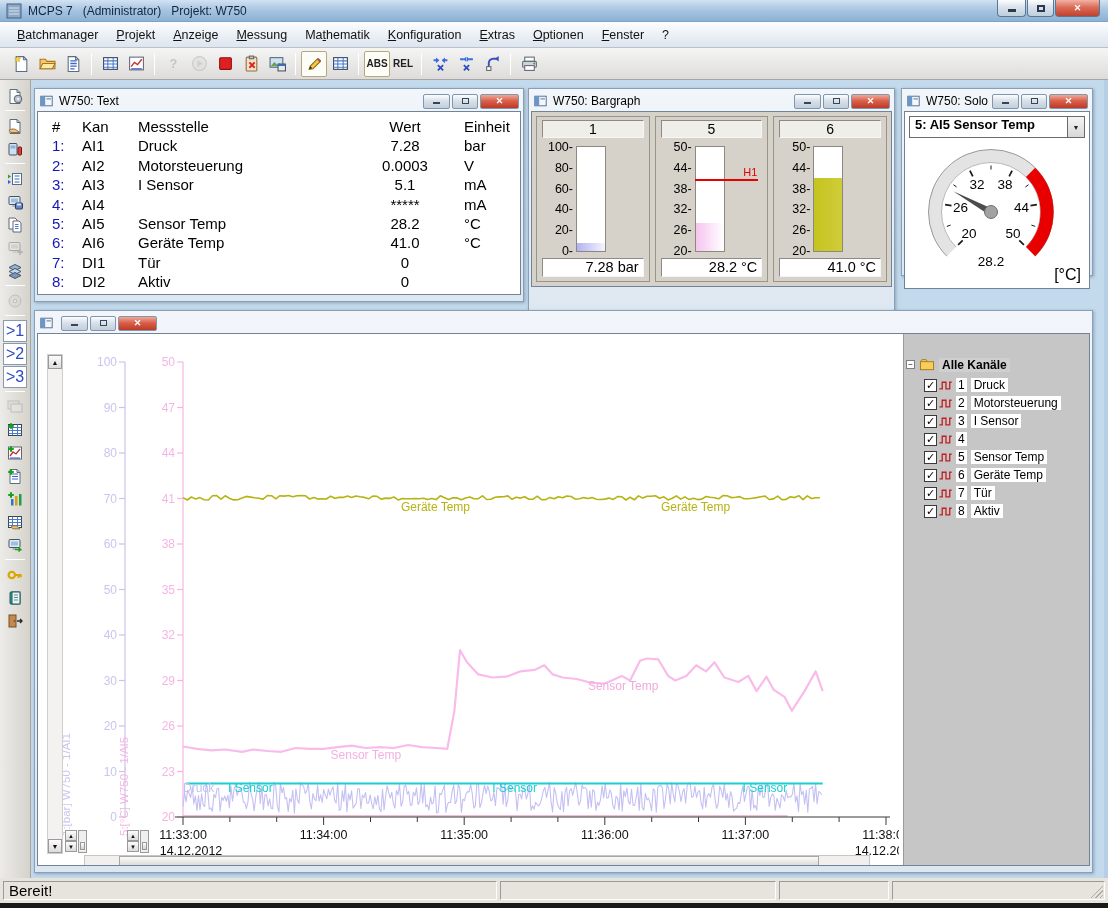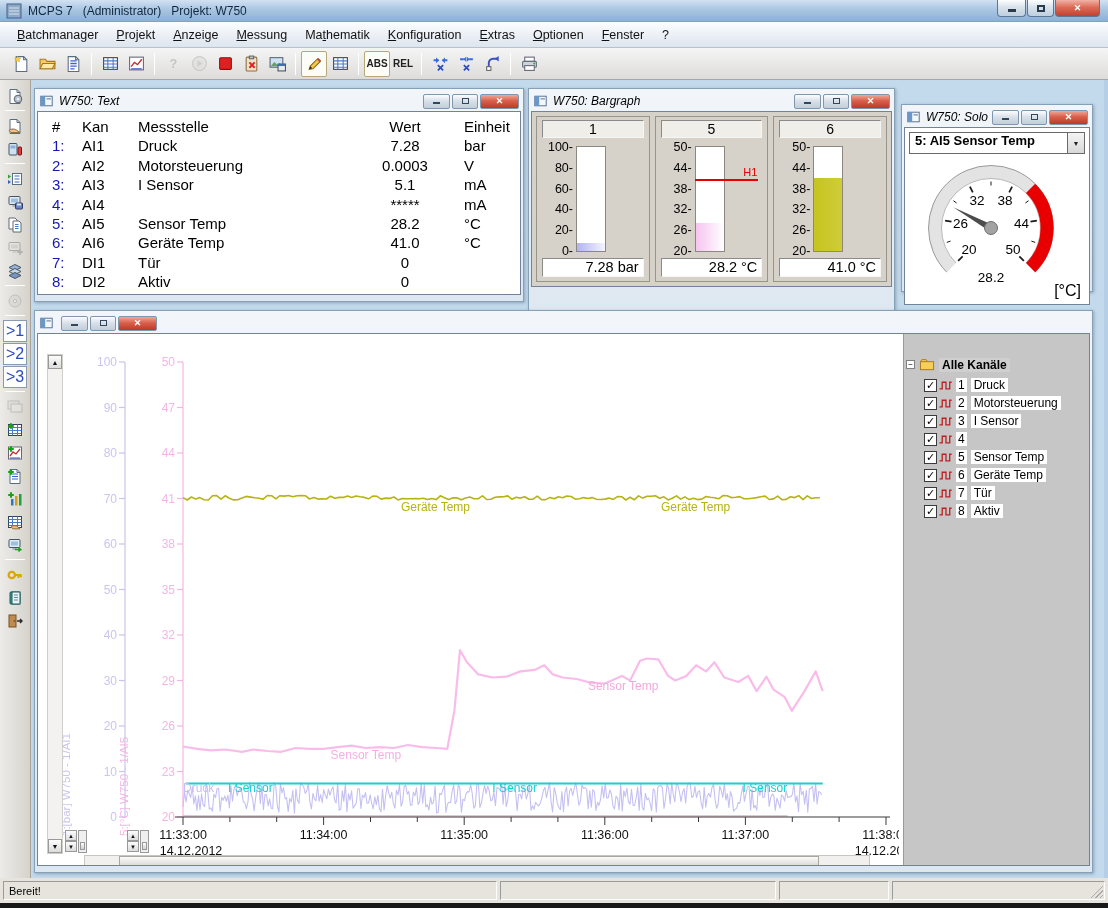--- a/index.html
+++ b/index.html
@@ -32,21 +32,21 @@
   #lefttoolbar{position:absolute;left:0;top:80px;bottom:30px;width:31px;background:linear-gradient(to right,#ecebe8,#d6d3cc);border-right:1px solid #a8a49c;display:flex;flex-direction:column;align-items:center;padding-top:4px;}
   .ltb-btn{width:24px;height:23px;display:flex;align-items:center;justify-content:center;cursor:pointer;}
   .ltb-btn.disabled{opacity:.38;filter:grayscale(1);cursor:default;}
   .ltb-sep{width:20px;height:1px;background:#a8a8a8;border-bottom:1px solid #fff;margin:3px 0;}
   
   #mdi{position:absolute;left:31px;top:80px;right:4px;bottom:30px;background:#c3d9ec;overflow:hidden;}
   
   .cw{position:absolute;background:linear-gradient(#f2f6fa,#dde7f1);border:1px solid #86a0b8;box-shadow:1px 1px 3px rgba(40,60,90,.35);padding:2px;}
   .cw-title{height:20px;display:flex;align-items:center;padding:0 2px;}
   .cw-title .cw-icon{width:15px;height:14px;margin-right:5px;}
-  .cw-title .cw-text{font-size:12px;color:#000;flex:1;white-space:nowrap;font-style:italic;}
+  .cw-title .cw-text{font-size:12px;color:#000;flex:1;white-space:nowrap;}
   .cwbtn{height:15px;border:1px solid #8096ac;border-radius:2px;background:linear-gradient(#fdfdfd,#d9e1ea 45%,#c2ced9);display:flex;align-items:center;justify-content:center;margin-left:2px;cursor:pointer;}
   .cwbtn.min{width:27px}.cwbtn.max{width:26px}
   .cwbtn.close{width:39px;background:linear-gradient(#f0a898,#da604c 45%,#bb3a27);color:#fff;font-size:9px;font-weight:bold;}
   .cwbtn .minbar{width:7px;height:2px;background:#33465a;margin-top:4px;}
   .cwbtn .maxbox{width:7px;height:6px;border:1.5px solid #33465a;}
   .cw-content{position:relative;background:#fff;border:1px solid #70839a;overflow:hidden;}
   
   #win-text{left:3px;top:8px;width:490px;height:214px;}
   #text-content{height:184px;}
   .txt-grid{display:grid;grid-template-columns:30px 56px 208px 118px 60px;padding:5px 0 0 14px;font-size:15px;color:#000;}
@@ -61,21 +61,21 @@
   .bar-body{position:relative;flex:1;margin:4px 6px 1px 2px;}
   .bar-ticks{position:absolute;left:0;top:0;bottom:0;width:34px;display:flex;flex-direction:column;justify-content:space-between;align-items:flex-end;}
   .bar-ticks span{font-size:12.5px;color:#000;line-height:8px;transform:translateY(0px);}
   .bar-ticks span:after{content:"-";}
   .bar-track{position:absolute;left:37px;top:3px;bottom:3px;width:30px;border:1px solid #8a887f;background:#fff;}
   .bar-fill{position:absolute;left:0;right:0;bottom:0;}
   .alarm-line{position:absolute;left:37px;right:3px;height:2px;}
   .alarm-label{position:absolute;right:4px;font-size:11px;}
   .bar-value{margin:2px 5px 4px 5px;border:1px solid;border-color:#8a8a8a #f6f6f4 #f6f6f4 #8a8a8a;background:#fff;text-align:right;font-size:14.5px;height:19px;line-height:17px;padding-right:4px;color:#000;}
   
-  #win-solo{left:870px;top:8px;width:192px;height:188px;margin-top:16px;}
+  #win-solo{left:870px;top:8px;width:192px;height:188px;}
   #solo-content{height:178px;}
   .solo-select{margin:4px;height:22px;border:1px solid #6a6a6a;display:flex;align-items:flex-start;background:#fff;cursor:pointer;}
   .solo-select .sel-text{flex:1;font-size:13px;font-weight:bold;padding-left:5px;white-space:nowrap;color:#000;}
   .solo-select .sel-arrow{width:17px;height:100%;border-left:1px solid #6a6a6a;background:linear-gradient(#f4f4f4,#d8d8d8);display:flex;align-items:center;justify-content:center;font-size:7px;color:#222;}
   #solo-unit{position:absolute;right:8px;bottom:4px;font-size:16px;color:#000;}
   
   #win-trend{left:3px;top:230px;width:1059px;height:563px;}
   #trend-content{height:533px;background:#fff;}
   .vscroll-strip{position:absolute;left:9px;top:20px;width:16px;height:500px;background:#f3f2f0;border:1px solid #d0cec8;}
   .vs-btn{position:absolute;left:0;width:14px;height:14px;border:1px solid #9a9a9a;background:linear-gradient(#fcfcfc,#dcdcdc);font-size:7px;display:flex;align-items:center;justify-content:center;color:#111;cursor:pointer;}
@@ -91,21 +91,21 @@
   .tree-root{position:absolute;left:2px;top:23px;display:flex;align-items:center;}
   .tree-exp{width:9px;height:9px;border:1px solid #808080;background:#fff;font-size:8px;line-height:7px;text-align:center;color:#000;margin-right:4px;cursor:pointer;}
   .tree-root .tree-label{font-size:12px;font-weight:bold;background:#cfcfcf;padding:0 3px;color:#000;}
   .tree-items{position:absolute;left:20px;top:42px;}
   .tree-item{display:flex;align-items:center;height:18px;}
   .tree-cb{width:13px;height:13px;border:1px solid #3a3a3a;background:#fff;font-size:11px;line-height:11px;text-align:center;color:#000;cursor:pointer;margin-right:1px;}
   .tree-num{font-size:12px;color:#000;margin:0 4px 0 3px;background:#fff;padding:0 2px;}
   .tree-name{font-size:12px;color:#000;background:#fff;padding:0 3px;white-space:nowrap;}
   
   #statusbar{position:absolute;left:0;right:0;bottom:5px;height:25px;background:#e7e4dd;display:flex;align-items:center;padding:2px 3px;gap:3px;}
-  .sb-panel{height:19px;border:1px solid;border-color:#9a9a9a #fdfdfd #fdfdfd #9a9a9a;font-size:11px;color:#000;display:flex;align-items:center;padding:0 5px;}
+  .sb-panel{height:19px;border:1px solid;border-color:#9a9a9a #fdfdfd #fdfdfd #9a9a9a;font-size:15px;color:#000;display:flex;align-items:center;padding:0 5px;}
   #bottomedge{position:absolute;left:0;right:0;bottom:0;height:5px;background:#191919;}
   .grip{position:absolute;right:1px;bottom:1px;width:14px;height:14px;background:repeating-linear-gradient(135deg,transparent,transparent 2px,#aaa 2px,#aaa 3px);clip-path:polygon(100% 0,100% 100%,0 100%);}
 </style>
 </head>
 <body>
 
 <div id="frame">
   <div id="titlebar">
     <span class="app-icon" id="app-icon"><svg viewBox="0 0 16 16" width="16" height="16">
           <rect x="1" y="1" width="14" height="14" fill="#8fa8c4" stroke="#44618a"></rect>

